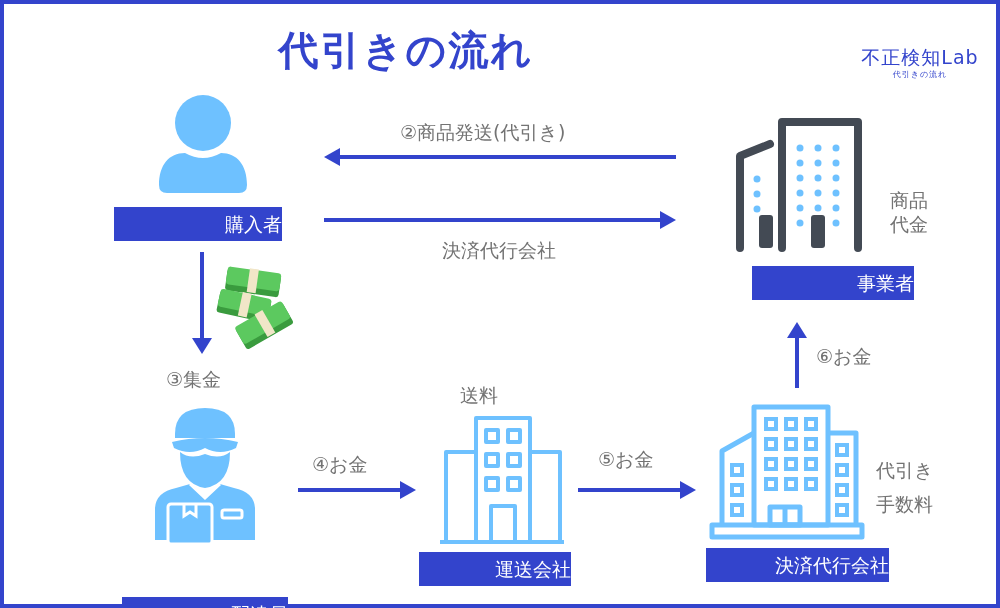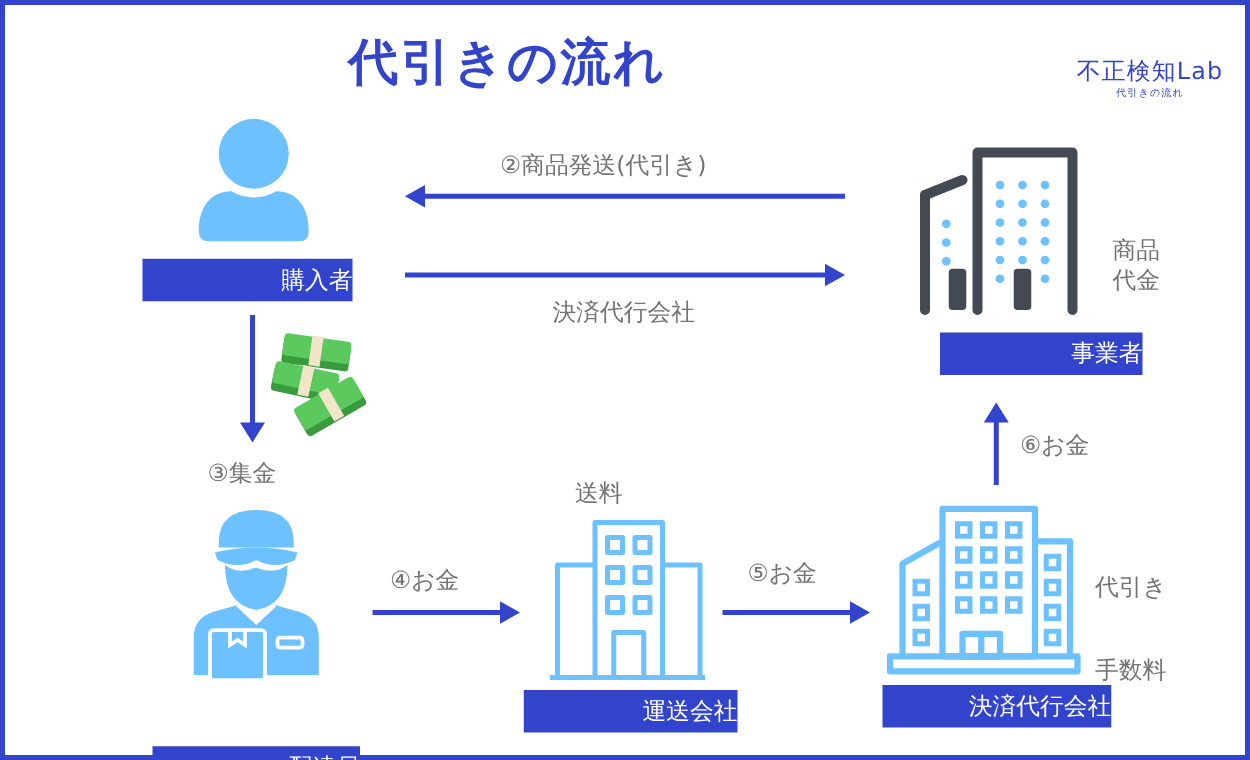--- a/index.html
+++ b/index.html
@@ -129,21 +129,21 @@
     <line x1="4" y1="128" x2="128" y2="128"></line>
     <rect x="50" y="16" width="12" height="12"></rect>
     <rect x="72" y="16" width="12" height="12"></rect>
     <rect x="50" y="40" width="12" height="12"></rect>
     <rect x="72" y="40" width="12" height="12"></rect>
     <rect x="50" y="64" width="12" height="12"></rect>
     <rect x="72" y="64" width="12" height="12"></rect>
     <rect x="55" y="92" width="24" height="36"></rect>
   </g>
 </svg>
-<div class="abs label-box" style="left:419px;top:552px;width:171px;">運送会社</div>
+<div class="abs label-box" style="left:419px;top:552px;width:152px;">運送会社</div>
 
 <svg style="left:576px;top:478px;" width="124" height="24">
   <line x1="2" y1="12" x2="106" y2="12" stroke="#3344cc" stroke-width="4"></line>
   <path d="M120 12 L104 3 L104 21 Z" fill="#3344cc"></path>
 </svg>
 <div class="abs txt" style="left:598px;top:427px;margin-top:20px;">⑤お金</div>
 
 <svg style="left:785px;top:318px;" width="24" height="72">
   <line x1="12" y1="16" x2="12" y2="70" stroke="#3344cc" stroke-width="4"></line>
   <path d="M2 20 L22 20 L12 4 Z" fill="#3344cc"></path>
@@ -176,13 +176,13 @@
       <rect x="24" y="82" width="10" height="10"></rect>
       <rect x="24" y="102" width="10" height="10"></rect>
       <rect x="129" y="42" width="10" height="10"></rect>
       <rect x="129" y="62" width="10" height="10"></rect>
       <rect x="129" y="82" width="10" height="10"></rect>
       <rect x="129" y="102" width="10" height="10"></rect>
     </g>
 </svg>
 <div class="abs label-box" style="left:706px;top:548px;width:183px;">決済代行会社</div>
 <div class="abs txt" style="left:876px;top:458px;text-align:center;">代引き</div>
-<div class="abs txt" style="left:876px;top:492px;margin-top:32px;">手数料</div>
+<div class="abs txt" style="left:876px;top:492px;">手数料</div>
 
 </body></html>

